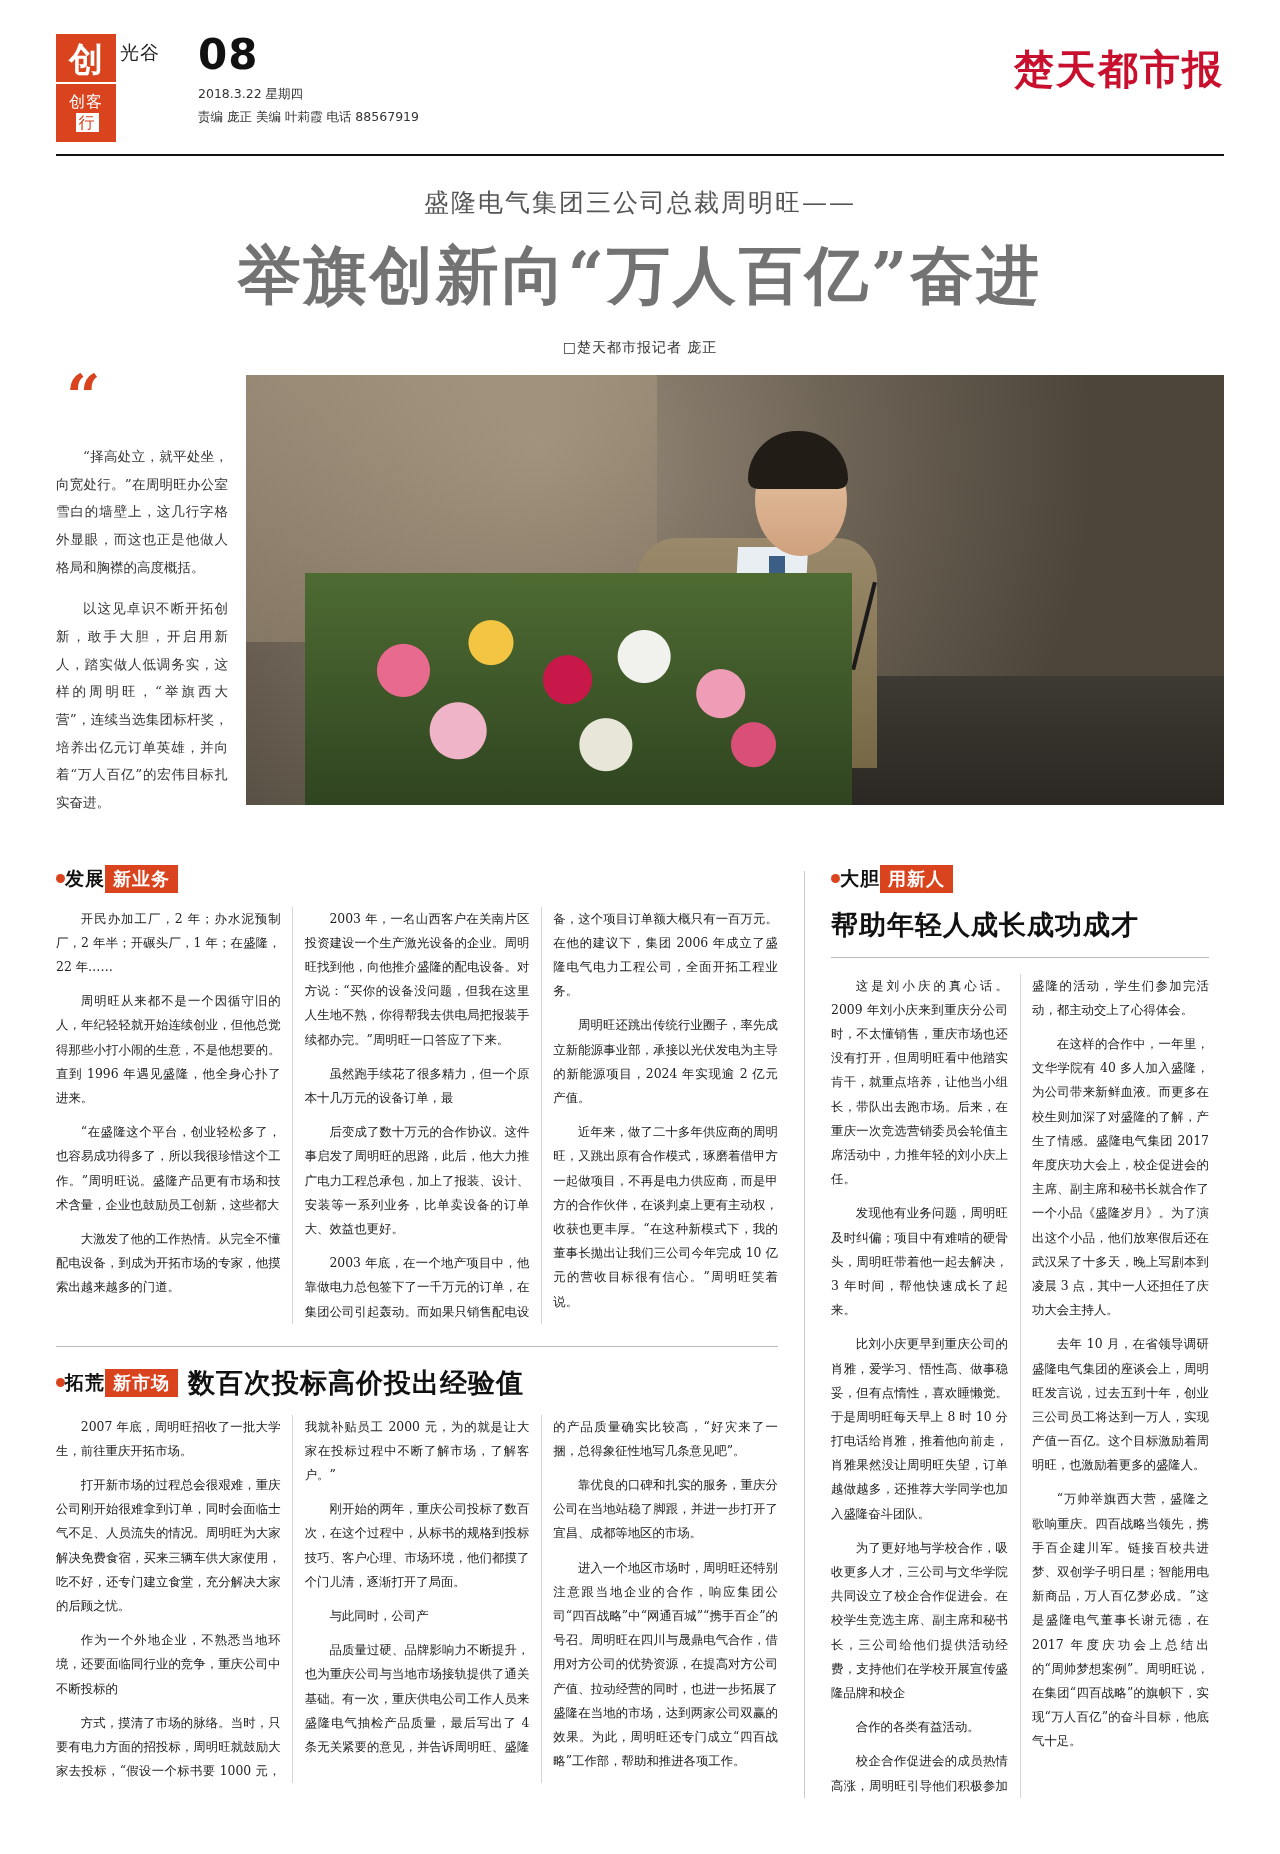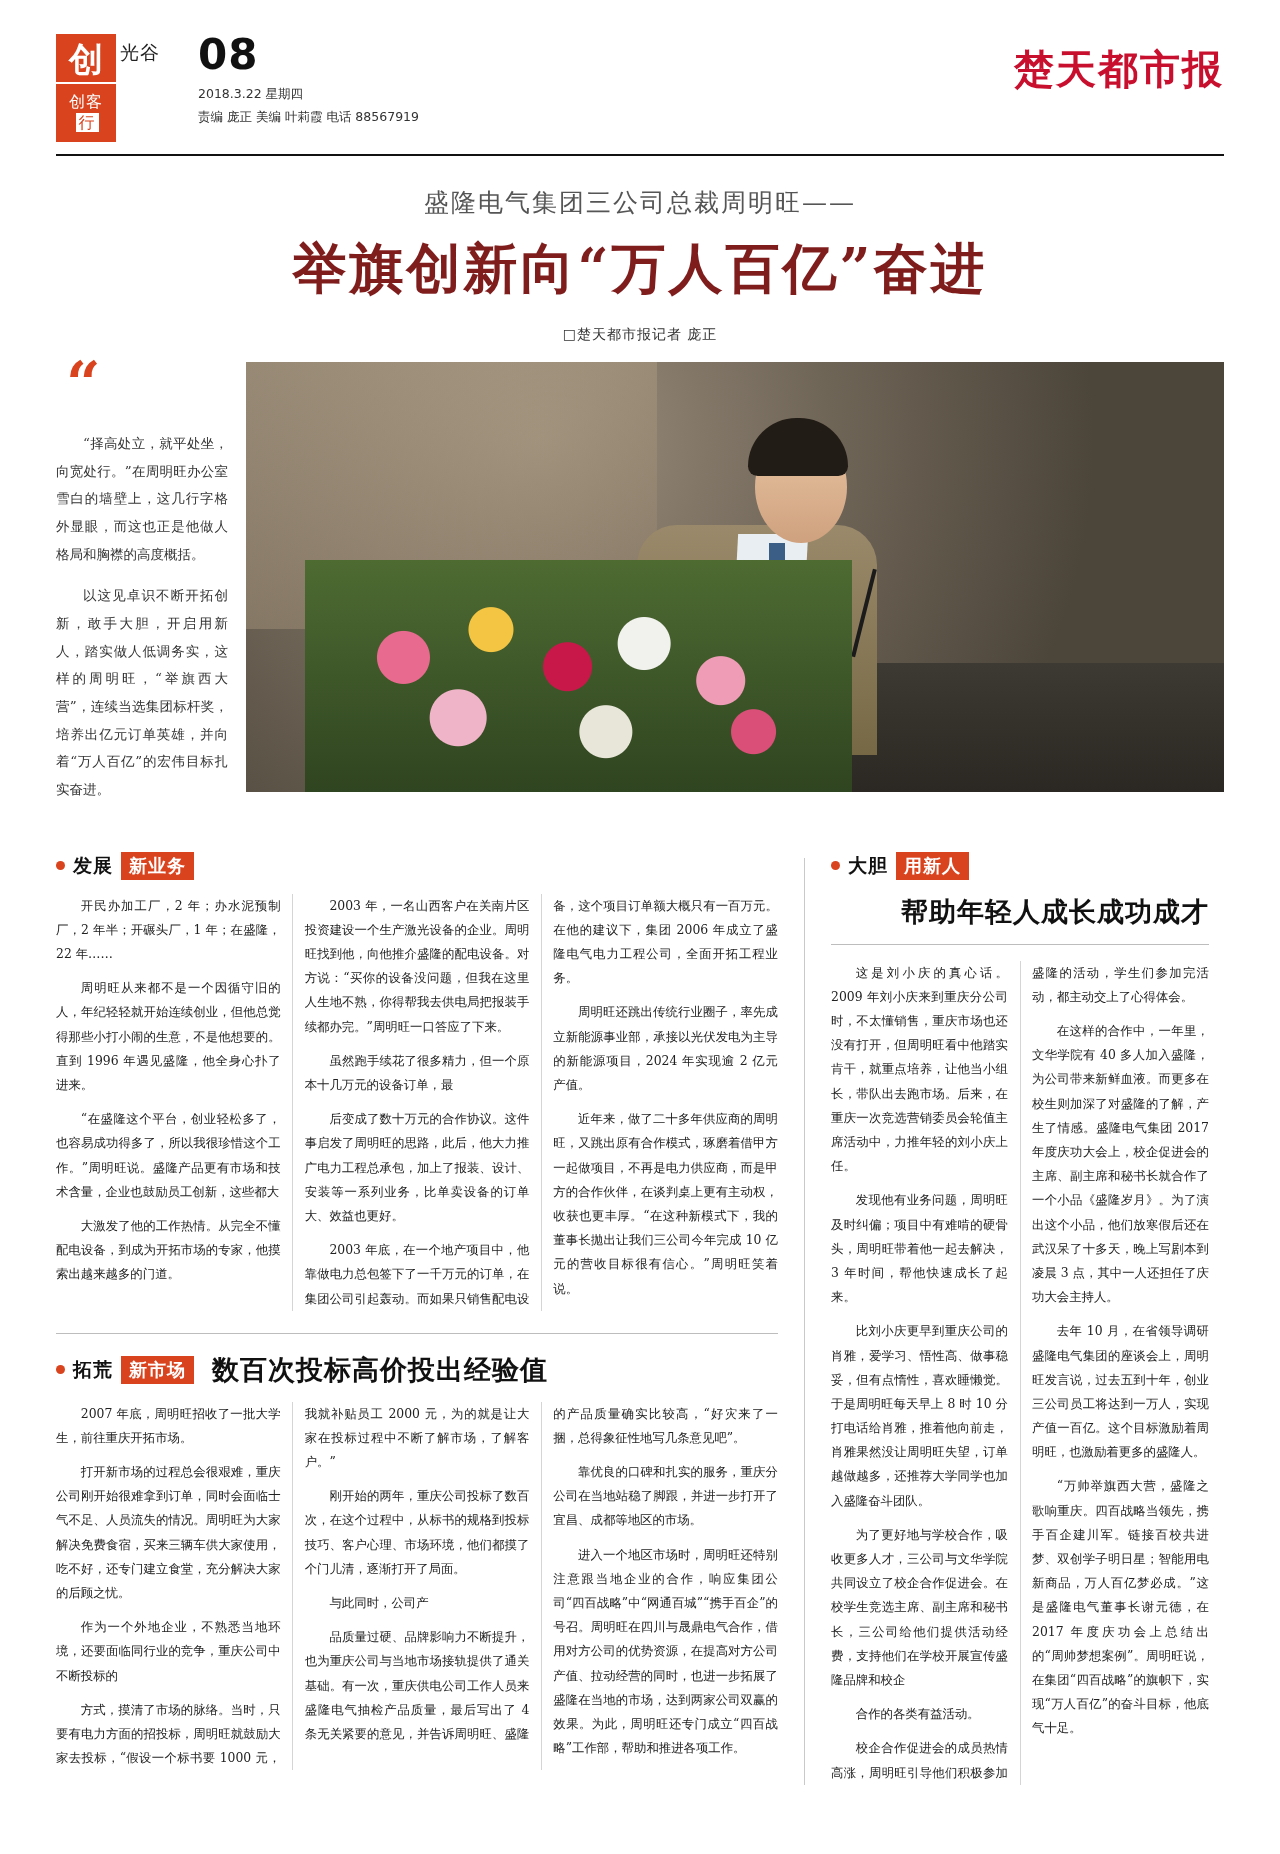--- a/index.html
+++ b/index.html
@@ -26,21 +26,21 @@
   .dateline{font-size:12.5px;color:#333;margin-top:10px;}
   .editline{font-size:12.5px;color:#333;margin-top:6px;}
   .brand{margin-left:auto;text-align:right;padding-top:8px;}
   .brand-cn{font-size:40px;font-weight:bold;color:#c8102e;letter-spacing:2px;
             font-family:"DejaVu Serif","Liberation Serif",serif;margin-left:36px;}
   .rule{border-top:2px solid #111;margin:12px 56px 0 56px;}
 
   
   .headline-wrap{text-align:center;margin-top:30px;}
   .shoulder{font-size:25px;color:#555;letter-spacing:2px;font-family:"DejaVu Serif","Liberation Serif",serif;}
-  .maintitle{font-size:54px;font-weight:bold;color:#7f1d1d;letter-spacing:3px;margin-top:14px;
+  .maintitle{font-size:63px;font-weight:bold;color:#737373;letter-spacing:3px;margin-top:14px;
              font-family:"DejaVu Serif","Liberation Serif",serif;}
   .byline{font-size:14px;color:#333;margin-top:20px;letter-spacing:1px;}
 
   
   .hero{display:flex;padding:0 56px;margin-top:18px;}
   .quote-col{width:190px;padding-right:18px;box-sizing:border-box;}
   .quote-mark{color:#d9441f;font-size:60px;font-weight:bold;line-height:.7;font-family:"DejaVu Serif",serif;
               letter-spacing:-4px;margin-left:10px;}
   .quote-text{font-size:13.5px;line-height:2.05;color:#333;margin-top:26px;text-align:justify;
               font-family:"DejaVu Serif","Liberation Serif",serif;}
@@ -78,21 +78,21 @@
   }
   .photo .mic{position:absolute;left:63%;top:48%;width:4px;height:90px;background:#1b1b1b;transform:rotate(14deg);}
   .photo .mic2{position:absolute;left:59%;top:52%;width:4px;height:80px;background:#1b1b1b;transform:rotate(-10deg);}
 
   
   .content{display:flex;padding:0 56px;margin-top:34px;gap:26px;}
   .left-zone{width:722px;}
   .right-zone{width:378px;}
   .vline{width:1px;background:#c9c9c9;margin-top:6px;}
 
-  .sec-head{display:flex;align-items:center;gap:8px;margin-bottom:14px;}
+  .sec-head{display:flex;align-items:center;gap:0;margin-bottom:14px;}
   .dot{width:9px;height:9px;border-radius:50%;background:#d9441f;display:inline-block;}
   .sec-kicker{font-size:19px;font-weight:bold;color:#111;letter-spacing:1px;}
   .sec-tag{background:#d9441f;color:#fff;font-size:18px;font-weight:bold;padding:2px 8px;letter-spacing:1px;}
   .sec-title{font-size:27px;font-weight:bold;color:#111;letter-spacing:1px;margin-left:10px;
              font-family:"DejaVu Serif","Liberation Serif",serif;}
 
   .cols3{column-count:3;column-gap:24px;column-rule:1px solid #d5d5d5;}
   .cols2{column-count:2;column-gap:24px;column-rule:1px solid #d5d5d5;}
   .art p{font-size:12.4px;line-height:1.95;text-align:justify;margin:0 0 10px 0;text-indent:2em;
          color:#222;font-family:"DejaVu Serif","Liberation Serif",serif;}
@@ -200,21 +200,21 @@
     </div>
 
     <div class="vline"></div>
 
     <div class="right-zone">
       <div class="sec-head">
         <span class="dot"></span>
         <span class="sec-kicker">大胆</span>
         <span class="sec-tag">用新人</span>
       </div>
-      <div class="sec-title" style="margin-left:0;margin-bottom:14px;text-align:right;">帮助年轻人成长成功成才</div>
+      <div class="sec-title" style="margin-left:0;margin-bottom:14px;">帮助年轻人成长成功成才</div>
       <div class="right-sep"></div>
       <div class="art cols2">
         <p>这是刘小庆的真心话。2009 年刘小庆来到重庆分公司时，不太懂销售，重庆市场也还没有打开，但周明旺看中他踏实肯干，就重点培养，让他当小组长，带队出去跑市场。后来，在重庆一次竞选营销委员会轮值主席活动中，力推年轻的刘小庆上任。</p>
         <p>发现他有业务问题，周明旺及时纠偏；项目中有难啃的硬骨头，周明旺带着他一起去解决，3 年时间，帮他快速成长了起来。</p>
         <p>比刘小庆更早到重庆公司的肖雅，爱学习、悟性高、做事稳妥，但有点惰性，喜欢睡懒觉。于是周明旺每天早上 8 时 10 分打电话给肖雅，推着他向前走，肖雅果然没让周明旺失望，订单越做越多，还推荐大学同学也加入盛隆奋斗团队。</p>
         <p>为了更好地与学校合作，吸收更多人才，三公司与文华学院共同设立了校企合作促进会。在校学生竞选主席、副主席和秘书长，三公司给他们提供活动经费，支持他们在学校开展宣传盛隆品牌和校企</p>
         <p>合作的各类有益活动。</p>
         <p>校企合作促进会的成员热情高涨，周明旺引导他们积极参加盛隆的活动，学生们参加完活动，都主动交上了心得体会。</p>
         <p>在这样的合作中，一年里，文华学院有 40 多人加入盛隆，为公司带来新鲜血液。而更多在校生则加深了对盛隆的了解，产生了情感。盛隆电气集团 2017 年度庆功大会上，校企促进会的主席、副主席和秘书长就合作了一个小品《盛隆岁月》。为了演出这个小品，他们放寒假后还在武汉呆了十多天，晚上写剧本到凌晨 3 点，其中一人还担任了庆功大会主持人。</p>
         <p>去年 10 月，在省领导调研盛隆电气集团的座谈会上，周明旺发言说，过去五到十年，创业三公司员工将达到一万人，实现产值一百亿。这个目标激励着周明旺，也激励着更多的盛隆人。</p>

